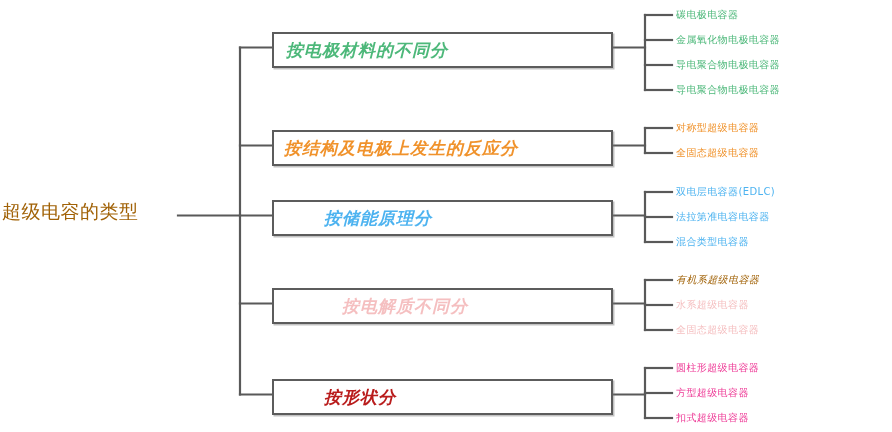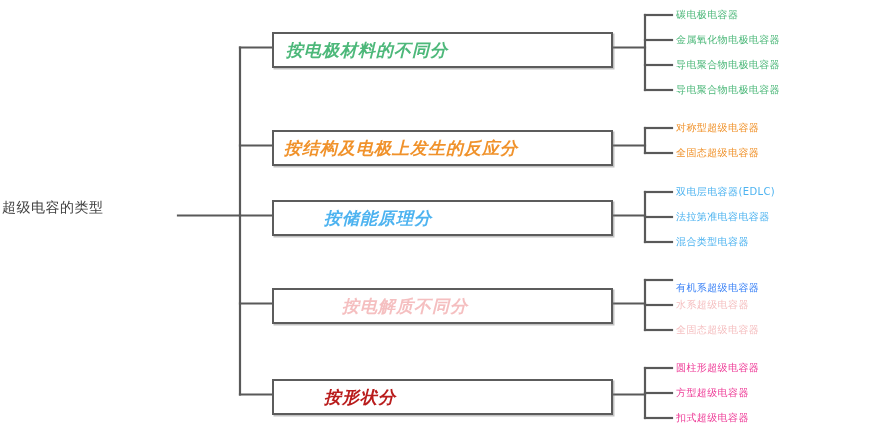--- a/index.html
+++ b/index.html
@@ -7,22 +7,22 @@
     width:892px;height:432px;
     background:#ffffff;
     font-family:"DejaVu Sans","Liberation Sans",sans-serif;
     overflow:hidden;
     position:relative;
   }
   #diagram{position:absolute;left:0;top:0;width:892px;height:432px;}
   .root-label{
     position:absolute;
     left:2px;top:199px;
-    font-size:14px;
-    color:#404040;
+    font-size:19px;
+    color:#a16207;
     letter-spacing:0.5px;
     white-space:nowrap;
   }
   .cat-box{
     position:absolute;
     left:272px;
     width:341px;
     height:36px;
     box-sizing:border-box;
     border:2px solid #5c5c5c;
@@ -104,21 +104,21 @@
     <div class="leaf" style="top: 153px; color: rgb(240, 146, 43);">全固态超级电容器</div>
     <div class="cat-box" style="top: 200px;">
       <span class="cat-text" style="left: 50px; color: rgb(77, 179, 240);">按储能原理分</span>
     </div>
     <div class="leaf" style="top: 192px; color: rgb(77, 179, 240);">双电层电容器(EDLC)</div>
     <div class="leaf" style="top: 217px; color: rgb(77, 179, 240);">法拉第准电容电容器</div>
     <div class="leaf" style="top: 242px; color: rgb(77, 179, 240);">混合类型电容器</div>
     <div class="cat-box" style="top: 288px;">
       <span class="cat-text" style="left: 68px; color: rgb(245, 191, 192);">按电解质不同分</span>
     </div>
-    <div class="leaf" style="top: 288px; color: #3b82f6;">有机系超级电容器</div>
+    <div class="leaf" style="top: 280px; color: #a16207; font-style: italic;">有机系超级电容器</div>
     <div class="leaf" style="top: 305px; color: rgb(245, 191, 192);">水系超级电容器</div>
     <div class="leaf" style="top: 330px; color: rgb(245, 191, 192);">全固态超级电容器</div>
     <div class="cat-box" style="top: 379px;">
       <span class="cat-text" style="left: 50px; color: #b91c1c;">按形状分</span>
     </div>
     <div class="leaf" style="top: 368px; color: rgb(238, 59, 151);">圆柱形超级电容器</div>
     <div class="leaf" style="top: 393px; color: rgb(238, 59, 151);">方型超级电容器</div>
     <div class="leaf" style="top: 418px; color: rgb(238, 59, 151);">扣式超级电容器</div>
   </div>
 

